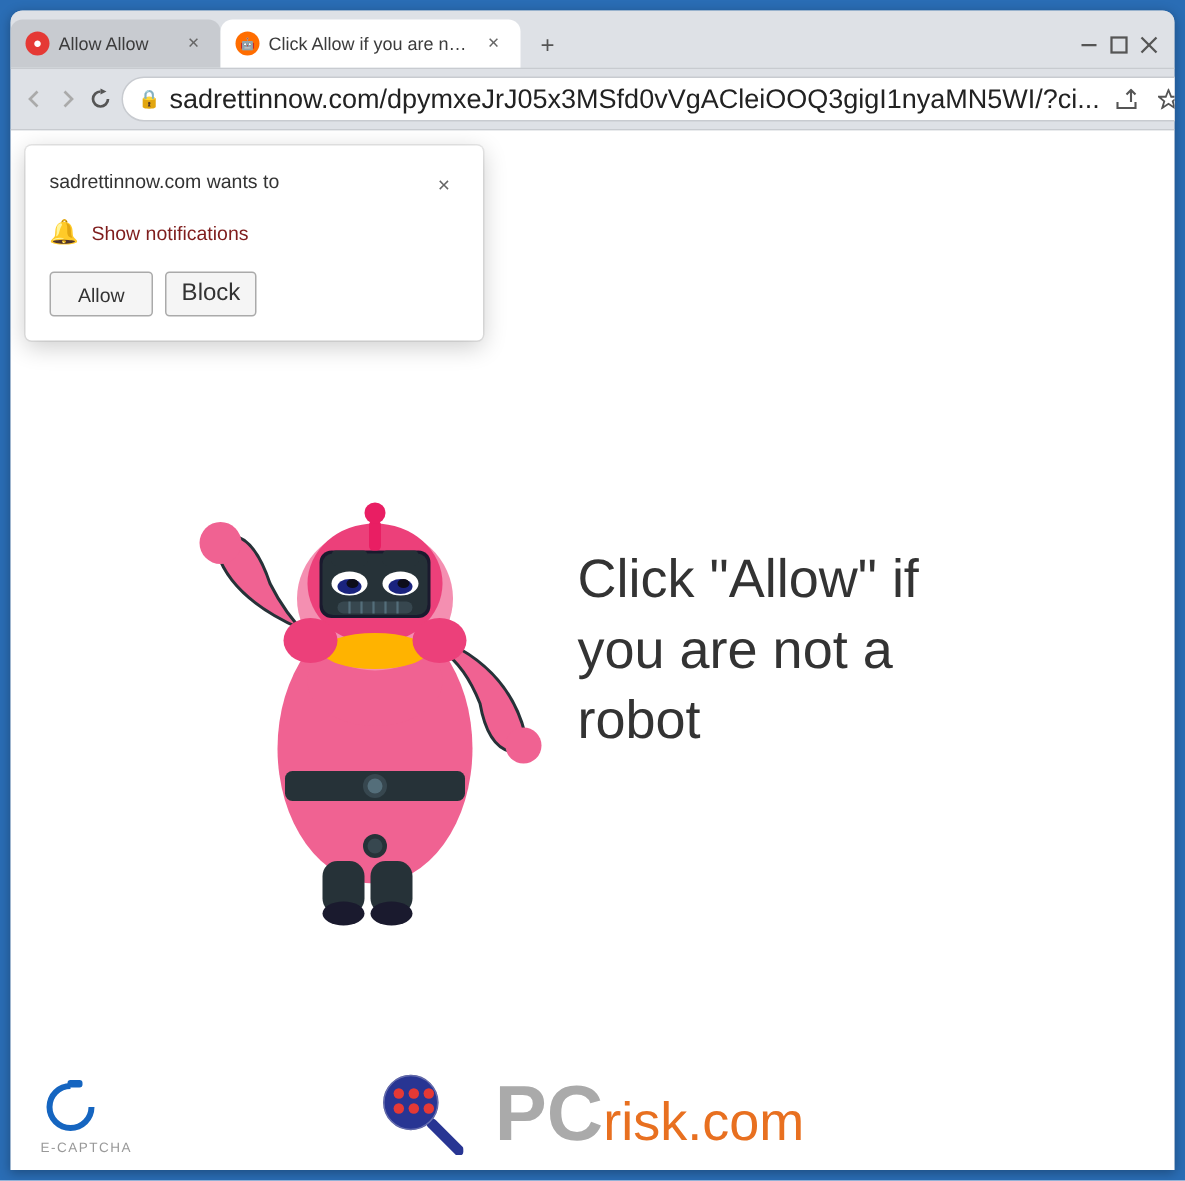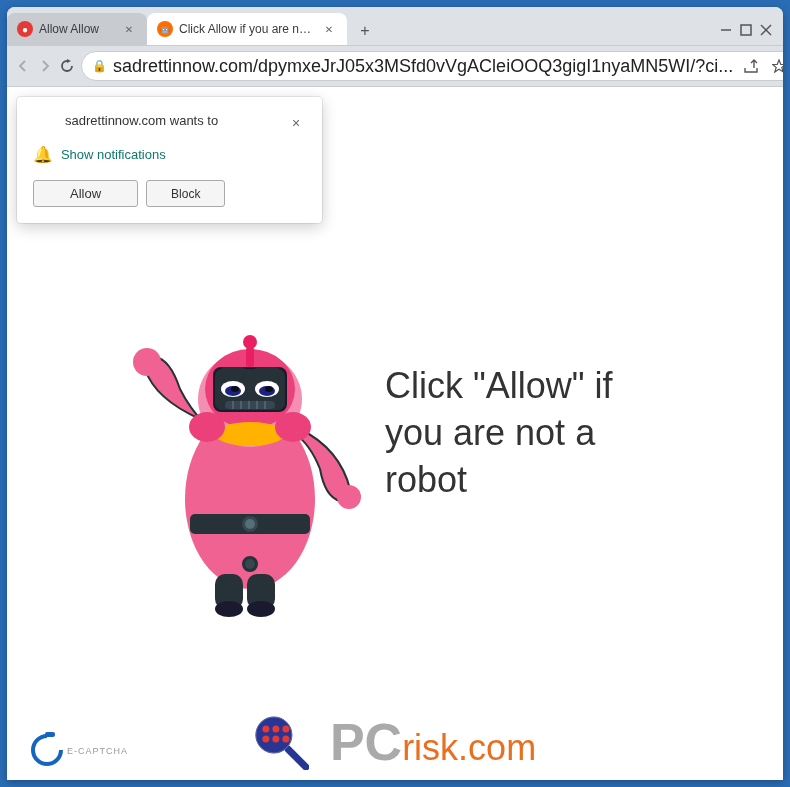--- a/index.html
+++ b/index.html
@@ -205,21 +205,20 @@
       box-shadow: 0 4px 16px rgba(0,0,0,0.2), 0 0 0 1px rgba(0,0,0,0.08);
       padding: 16px;
       z-index: 100;
     }
 
     .popup-header {
       display: flex;
       justify-content: space-between;
       align-items: flex-start;
       margin-bottom: 12px;
-      margin-left: 32px;
     }
 
     .popup-title {
       font-size: 13px;
       color: #333;
     }
 
     .popup-close {
       width: 20px;
       height: 20px;
@@ -239,45 +238,45 @@
       margin-bottom: 16px;
     }
 
     .bell-icon {
       font-size: 16px;
       color: #555;
     }
 
     .permission-text {
       font-size: 13px;
-      color: #0f766e;
+      color: #7f1d1d;
     }
 
     .popup-buttons {
       display: flex;
       gap: 8px;
       justify-content: flex-start;
     }
 
     .btn-allow {
-      padding: 5px 36px;
+      padding: 5px 18px;
       border: 1px solid #aaa;
       border-radius: 3px;
       background: #f5f5f5;
       font-size: 13px;
       cursor: pointer;
       color: #333;
     }
 
     .btn-block {
-      padding: 5px 24px;
+      padding: 5px 10px;
       border: 1px solid #aaa;
       border-radius: 3px;
       background: #f5f5f5;
-      font-size: 12px;
+      font-size: 16px;
       cursor: pointer;
       color: #333;
     }
 
     
     .page-body {
       display: flex;
       align-items: center;
       justify-content: center;
       height: 100%;
@@ -309,22 +308,22 @@
       bottom: 10px;
       left: 20px;
       display: flex;
       align-items: center;
       gap: 20px;
     }
 
     
     .captcha-logo {
       display: flex;
-      flex-direction: row;
-      align-items: center;
+      flex-direction: column;
+      align-items: flex-start;
     }
 
     .captcha-c {
       width: 40px;
       height: 40px;
     }
 
     .captcha-text {
       font-size: 9px;
       color: #999;

